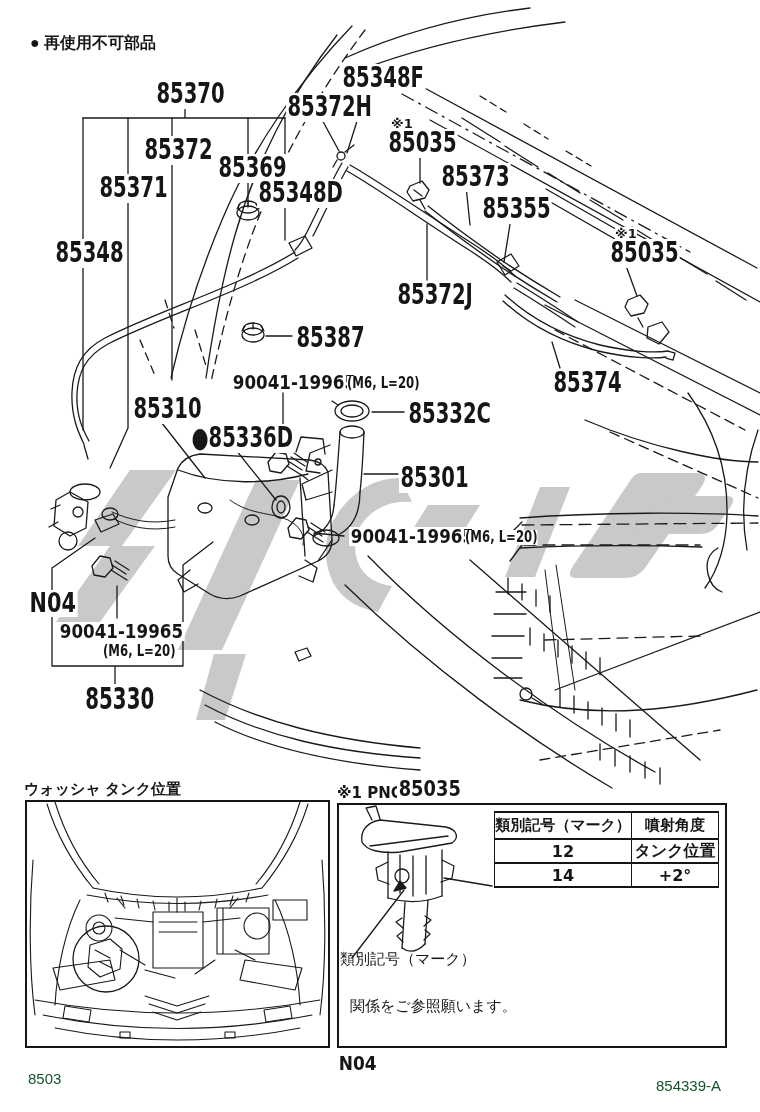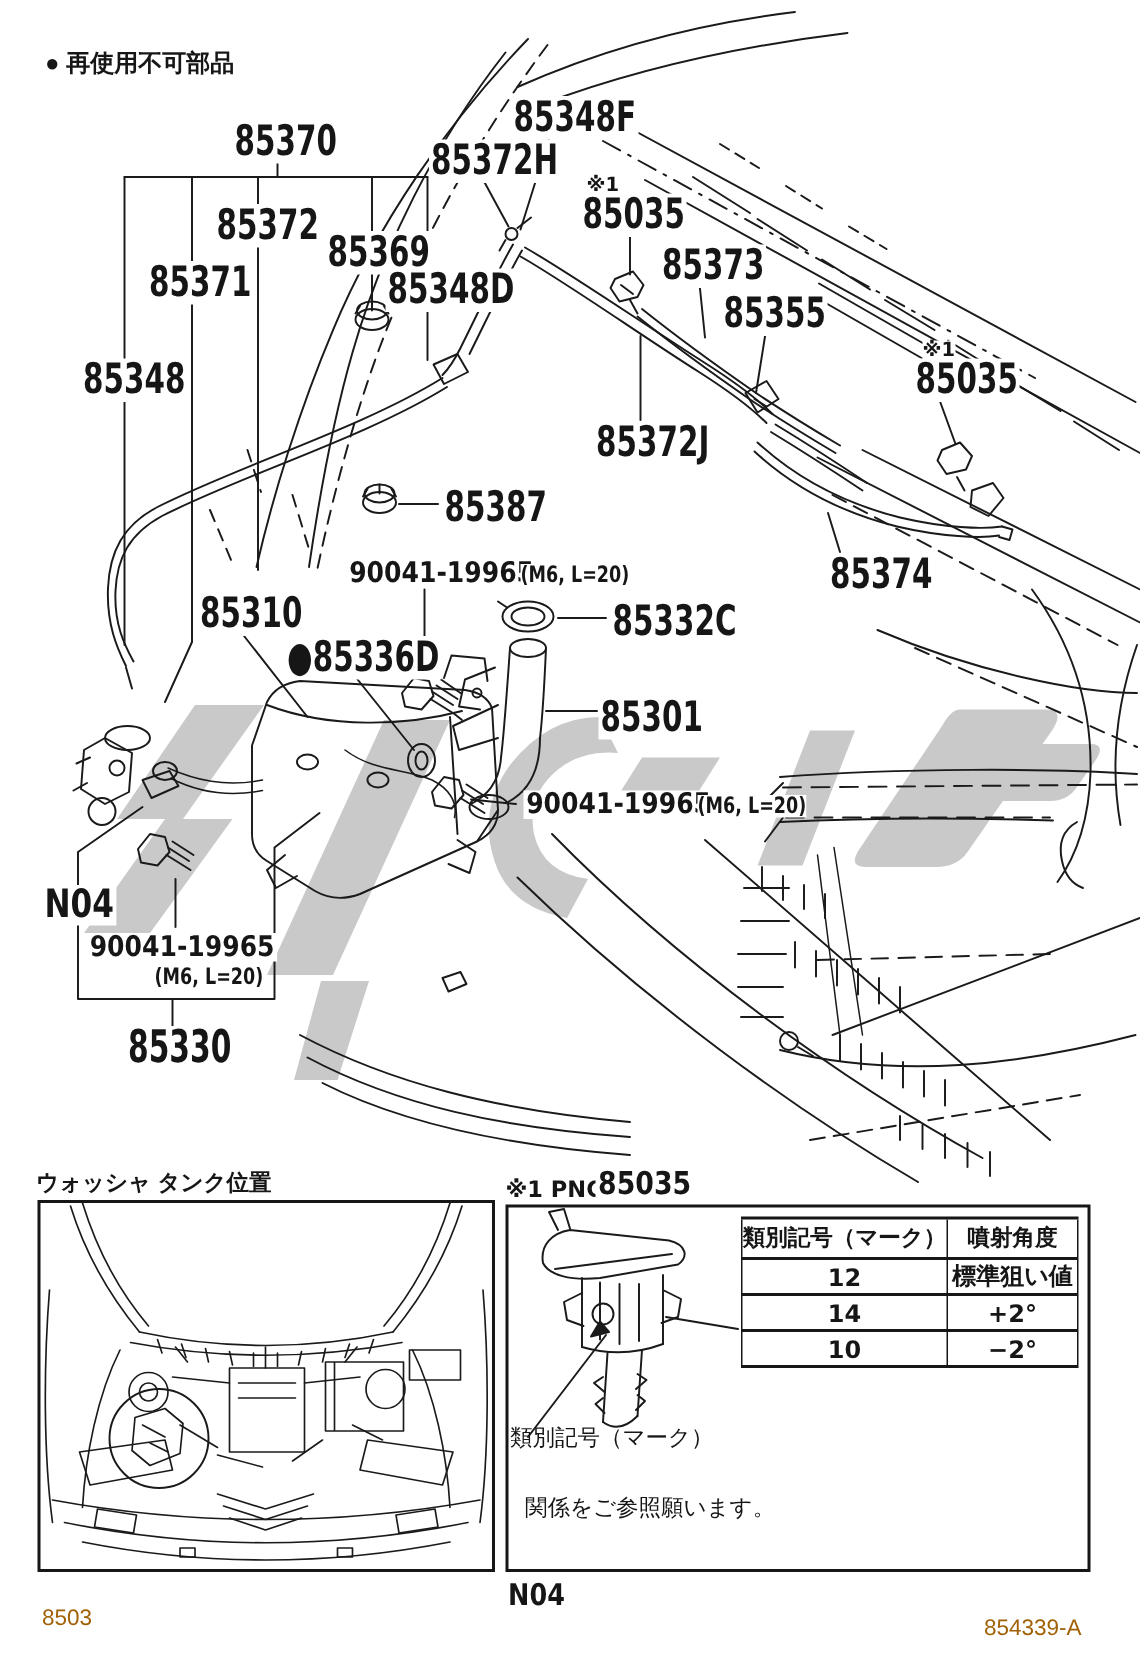--- a/index.html
+++ b/index.html
@@ -11,21 +11,21 @@
       white-space:nowrap;background:#fff;padding:0 2px;color:#161616;
       transform:scaleX(.70);transform-origin:0 0;}
   .pn-xl{font-size:30px;transform:scaleX(.66);}
   .pn-mid{font-size:19px;transform:scaleX(.88);}
   .pn-spec{font-family:"DejaVu Sans",sans-serif;font-weight:bold;font-size:15px;line-height:1;
       white-space:nowrap;background:#fff;color:#161616;transform:scaleX(.78);transform-origin:0 0;}
   .pn-note{font-family:"DejaVu Sans",sans-serif;font-weight:bold;font-size:13px;line-height:1;
       white-space:nowrap;background:#fff;color:#161616;}
   .jp{font-size:15px;line-height:1.2;white-space:nowrap;color:#161616;}
   .jp-b{font-weight:bold;}
-  .ftr{font-size:15px;color:#a16207;white-space:nowrap;}
+  .ftr{font-size:15px;color:#14532d;white-space:nowrap;}
   
   .frame{border:2px solid #161616;background:transparent;}
   
   table.spec{border-collapse:collapse;table-layout:fixed;background:#fff;}
   table.spec th,table.spec td{border-top:2px solid #161616;border-bottom:2px solid #161616;
       border-left:1.5px solid #161616;border-right:1.5px solid #161616;
       text-align:center;vertical-align:middle;padding:0;}
   table.spec th{font-size:15px;font-weight:bold;height:25px;}
   table.spec td{font-size:16px;font-weight:bold;height:22px;font-family:"DejaVu Sans",sans-serif;}
   svg{display:block;}
@@ -300,30 +300,26 @@
       </colgroup>
     <thead>
       <tr>
         <th>類別記号（マーク）</th>
         <th>噴射角度</th>
       </tr>
     </thead>
     <tbody>
       <tr>
         <td>12</td>
-        <td class="jp">標準狙い値</td>
+        <td class="jp">タンク位置</td>
       </tr>
       <tr>
         <td>14</td>
         <td>+2°</td>
       </tr>
-      <tr>
-        <td>10</td>
-        <td>−2°</td>
-      </tr>
     </tbody>
   </table>
 
   <div class="abs jp" style="left:340px;top:950px">類別記号（マーク）</div>
   <div class="abs jp" style="left:350px;top:997px">関係をご参照願います。</div>
 
   <div class="abs pn" style="left:337px;top:1053px;font-size:20px;transform:scaleX(.85);background:transparent">N04</div>
   <div class="abs ftr" style="left:28px;top:1070px">8503</div>
   <div class="abs ftr" style="left:656px;top:1077px">854339-A</div>
 

